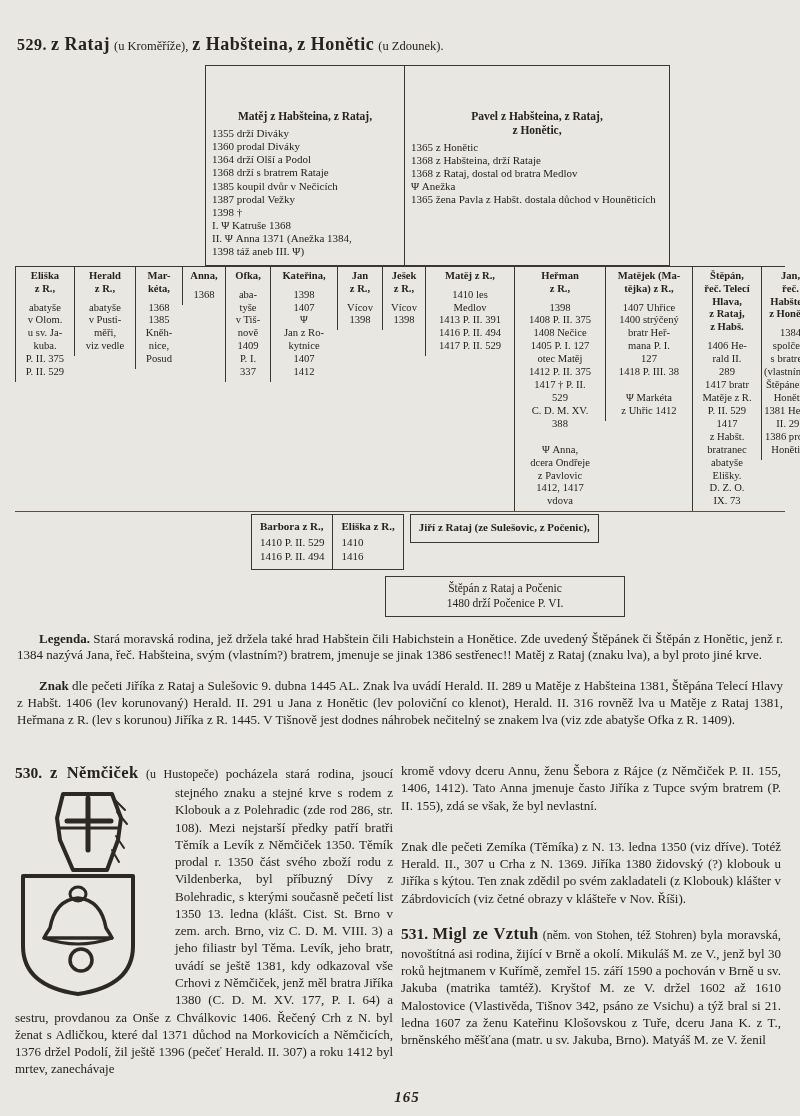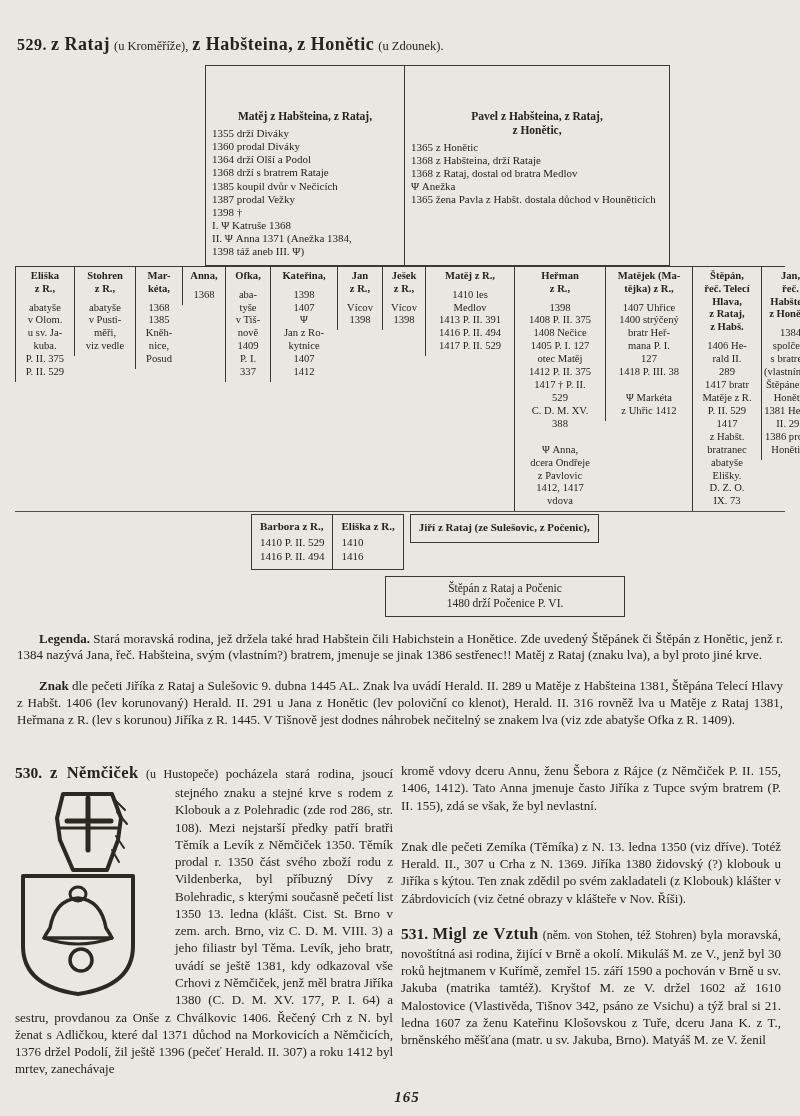--- a/index.html
+++ b/index.html
@@ -101,21 +101,21 @@
       <div class="col-title">Eliška
 z R.,</div>
       <div class="col-body">abatyše
 v Olom.
 u sv. Ja-
 kuba.
 P. II. 375
 P. II. 529</div>
     </div>
     <div class="col" style="flex:0 0 56px">
-      <div class="col-title">Stohren
+      <div class="col-title">Herald
 z R.,</div>
       <div class="col-body">abatyše
 v Pusti-
 měři,
 viz vedle</div>
     </div>
     <div class="col" style="flex:0 0 42px">
       <div class="col-title">Mar-
 kéta,</div>
       <div class="col-body">1368

